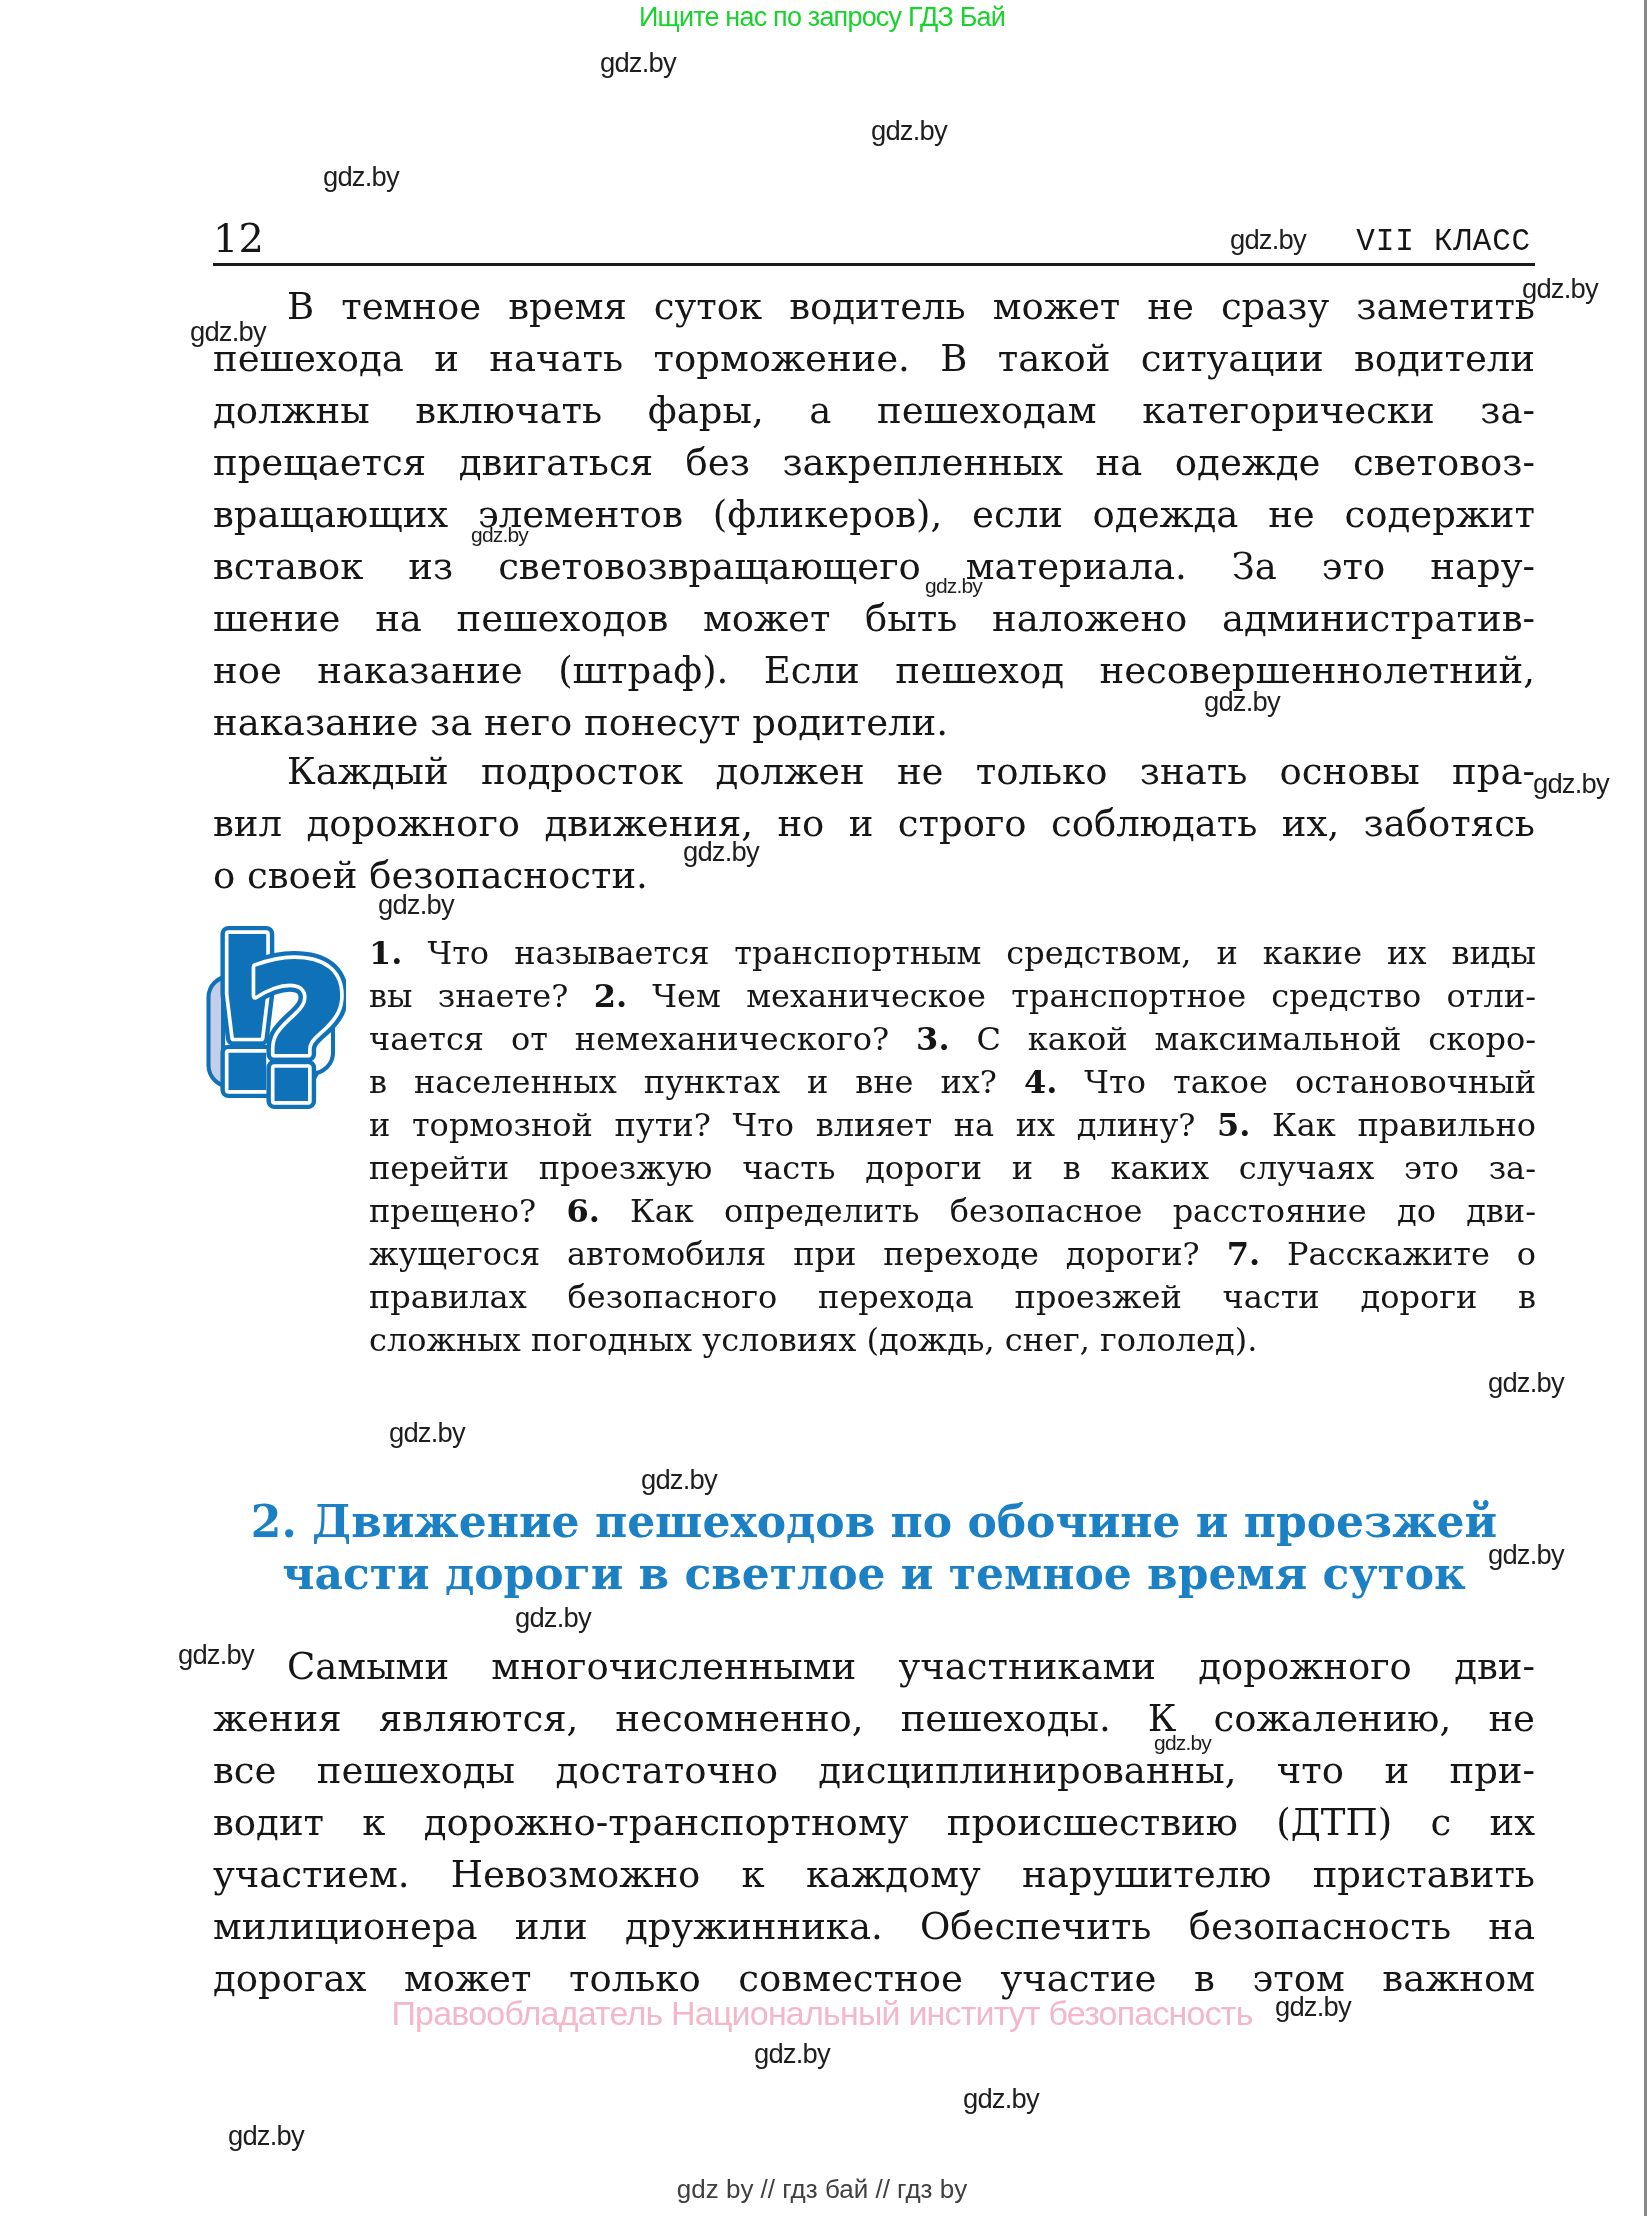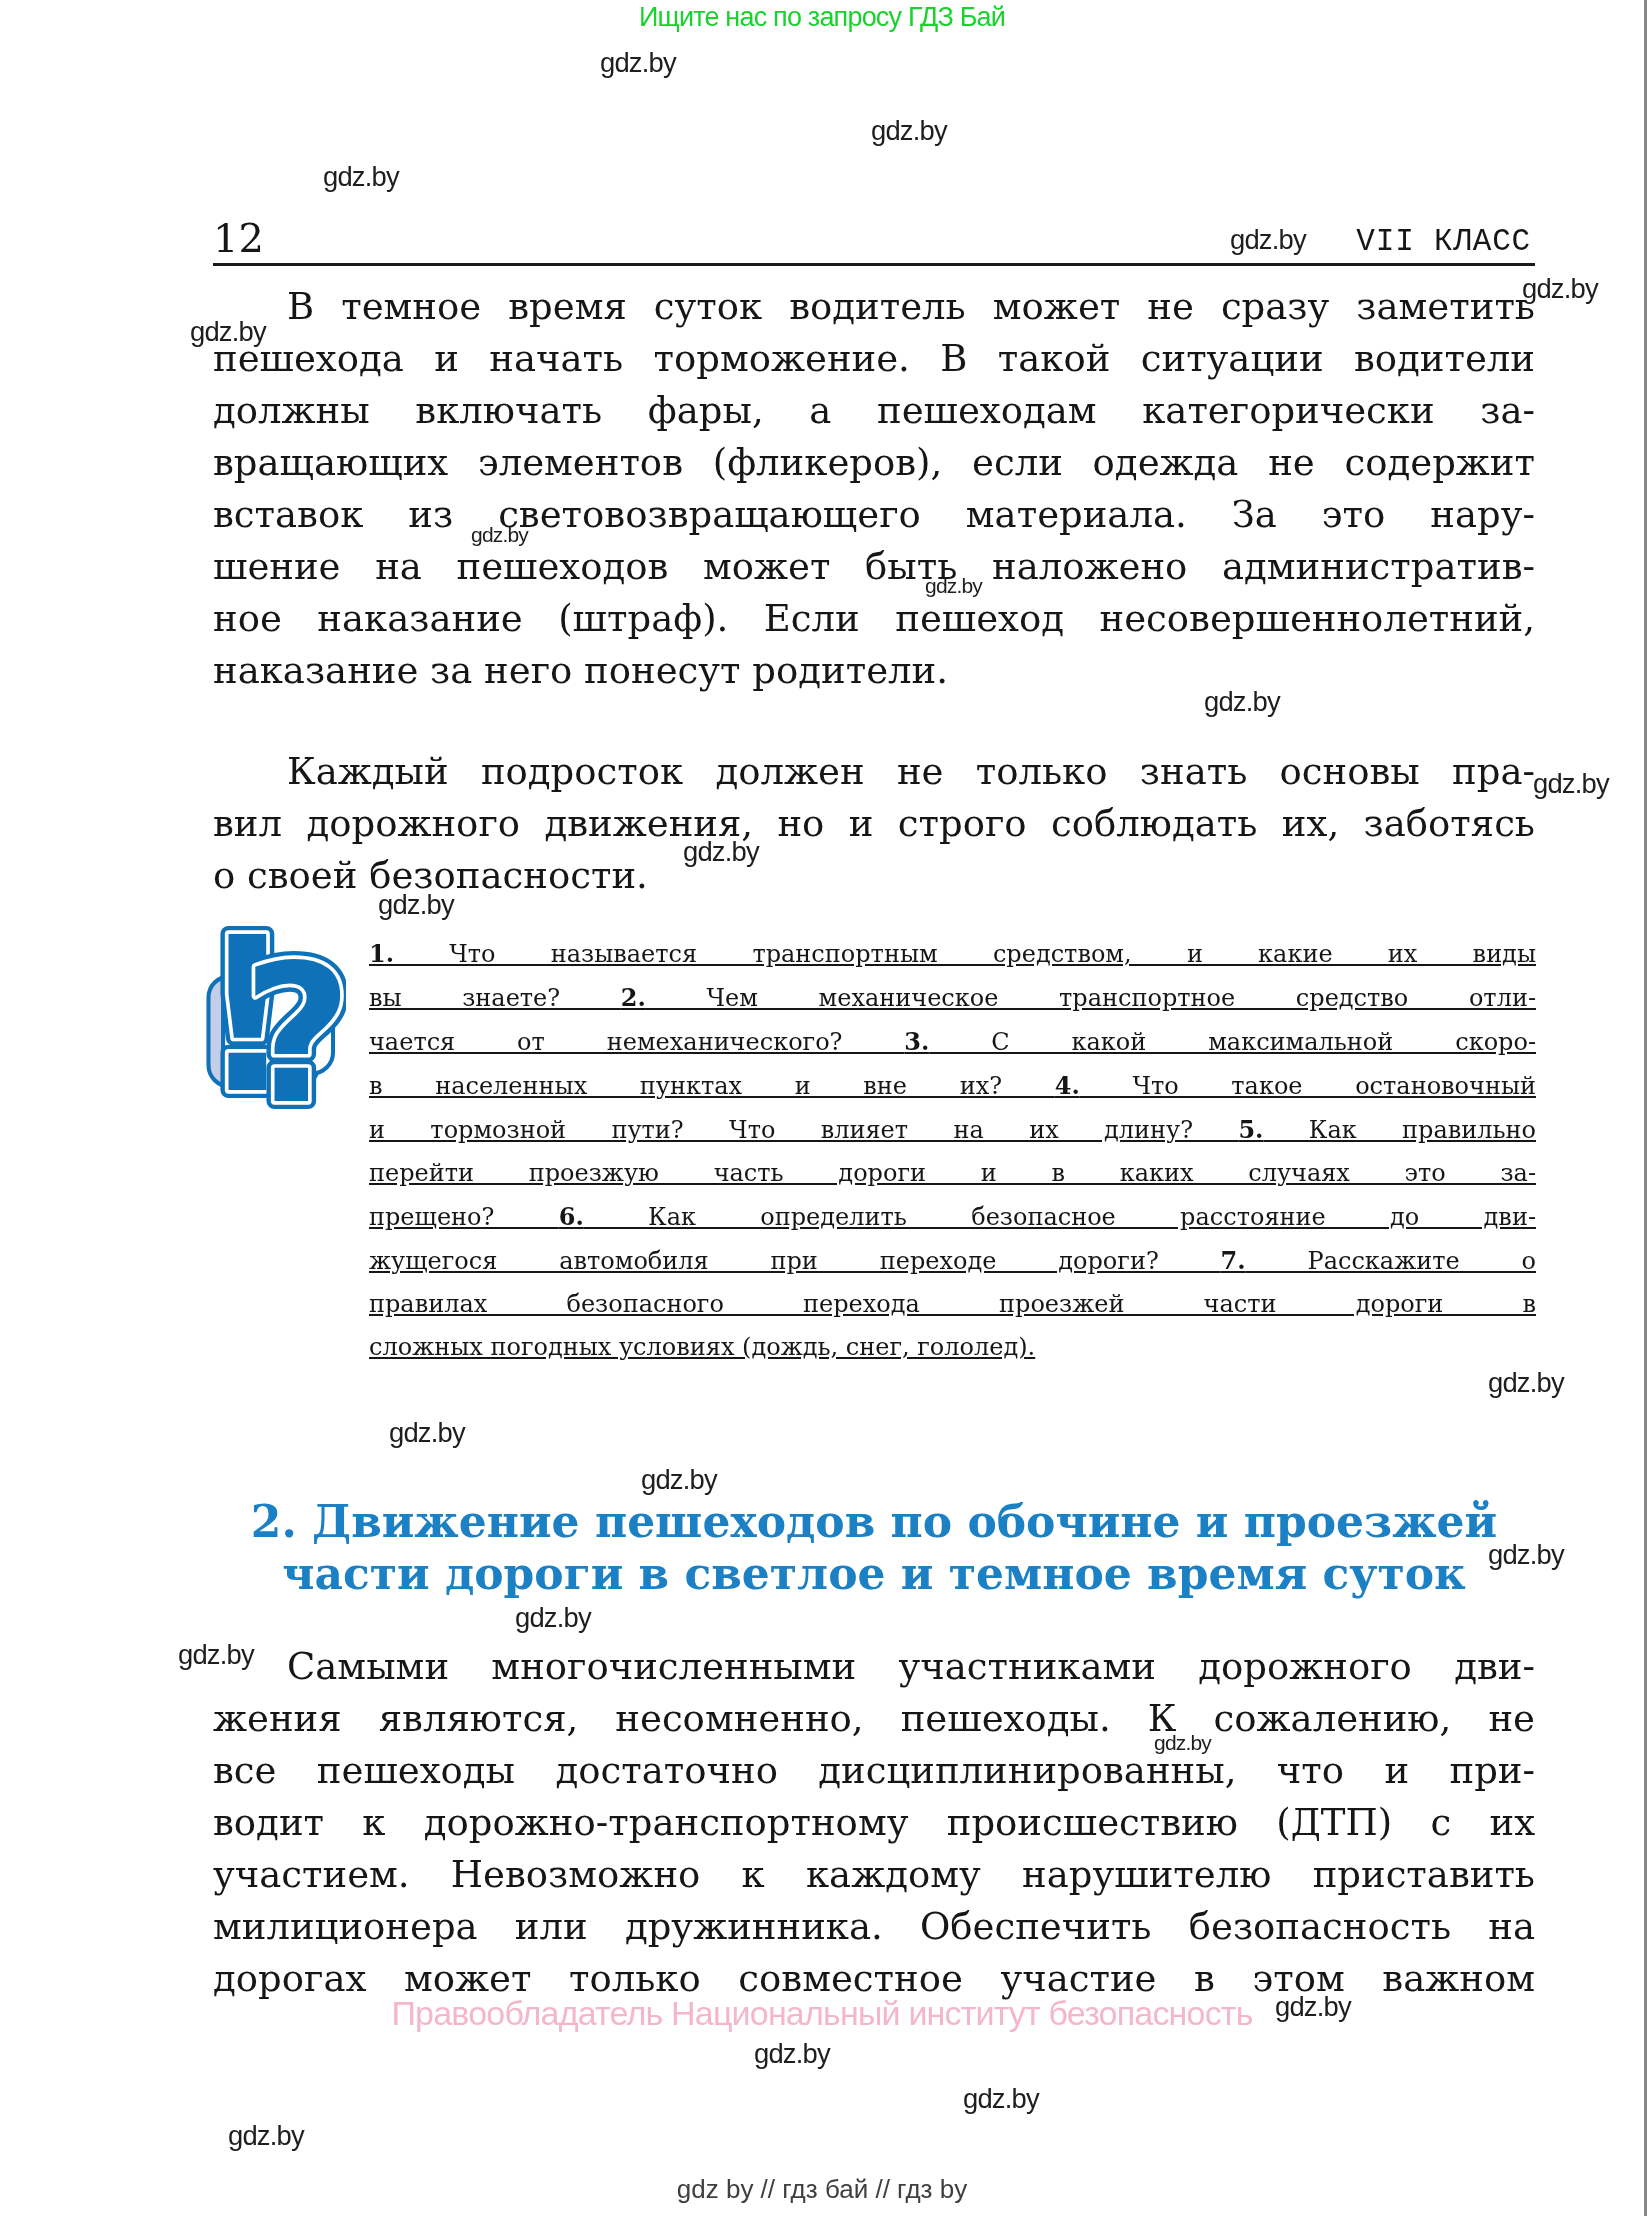--- a/index.html
+++ b/index.html
@@ -45,21 +45,21 @@
   .para{position:absolute;left:213px;width:1322px;font-size:37px;line-height:52px;}
   #para1{top:281px;}
   #para2{top:746px;}
   #para3{top:1641px;}
   .line{text-align:justify;text-align-last:justify;}
   .line.last{text-align-last:left;}
   .line.indent{text-indent:74px;}
   
   #questions{
     position:absolute;left:369px;top:932px;width:1167px;
-    font-size:24px;line-height:43px;text-decoration:underline;
+    font-size:32px;line-height:43px;
   }
   .qnum{font-weight:bold;}
   
   #heading{
     position:absolute;left:213px;top:1496px;width:1322px;
     font-weight:bold;font-size:44px;line-height:52px;
   }
   #heading .line{text-align:center;text-align-last:center;}
   
   .q-icon{position:absolute;left:202px;top:923px;}
@@ -112,20 +112,21 @@
     </div>
 
   <div class="page-num">12</div>
   <div class="class-label">VII КЛАСС</div>
   <div class="header-rule"></div>
 
   <div id="para1" class="para">
       <div class="line indent">В темное время суток водитель может не сразу заметить</div>
       <div class="line">пешехода и начать торможение. В такой ситуации водители</div>
       <div class="line">должны включать фары, а пешеходам категорически за-</div>
+      <div class="line">прещается двигаться без закрепленных на одежде световоз-</div>
       <div class="line">вращающих элементов (фликеров), если одежда не содержит</div>
       <div class="line">вставок из световозвращающего материала. За это нару-</div>
       <div class="line">шение на пешеходов может быть наложено административ-</div>
       <div class="line">ное наказание (штраф). Если пешеход несовершеннолетний,</div>
       <div class="line last">наказание за него понесут родители.</div>
     </div>
   <div id="para2" class="para">
       <div class="line indent">Каждый подросток должен не только знать основы пра-</div>
       <div class="line">вил дорожного движения, но и строго соблюдать их, заботясь</div>
       <div class="line last">о своей безопасности.</div>

